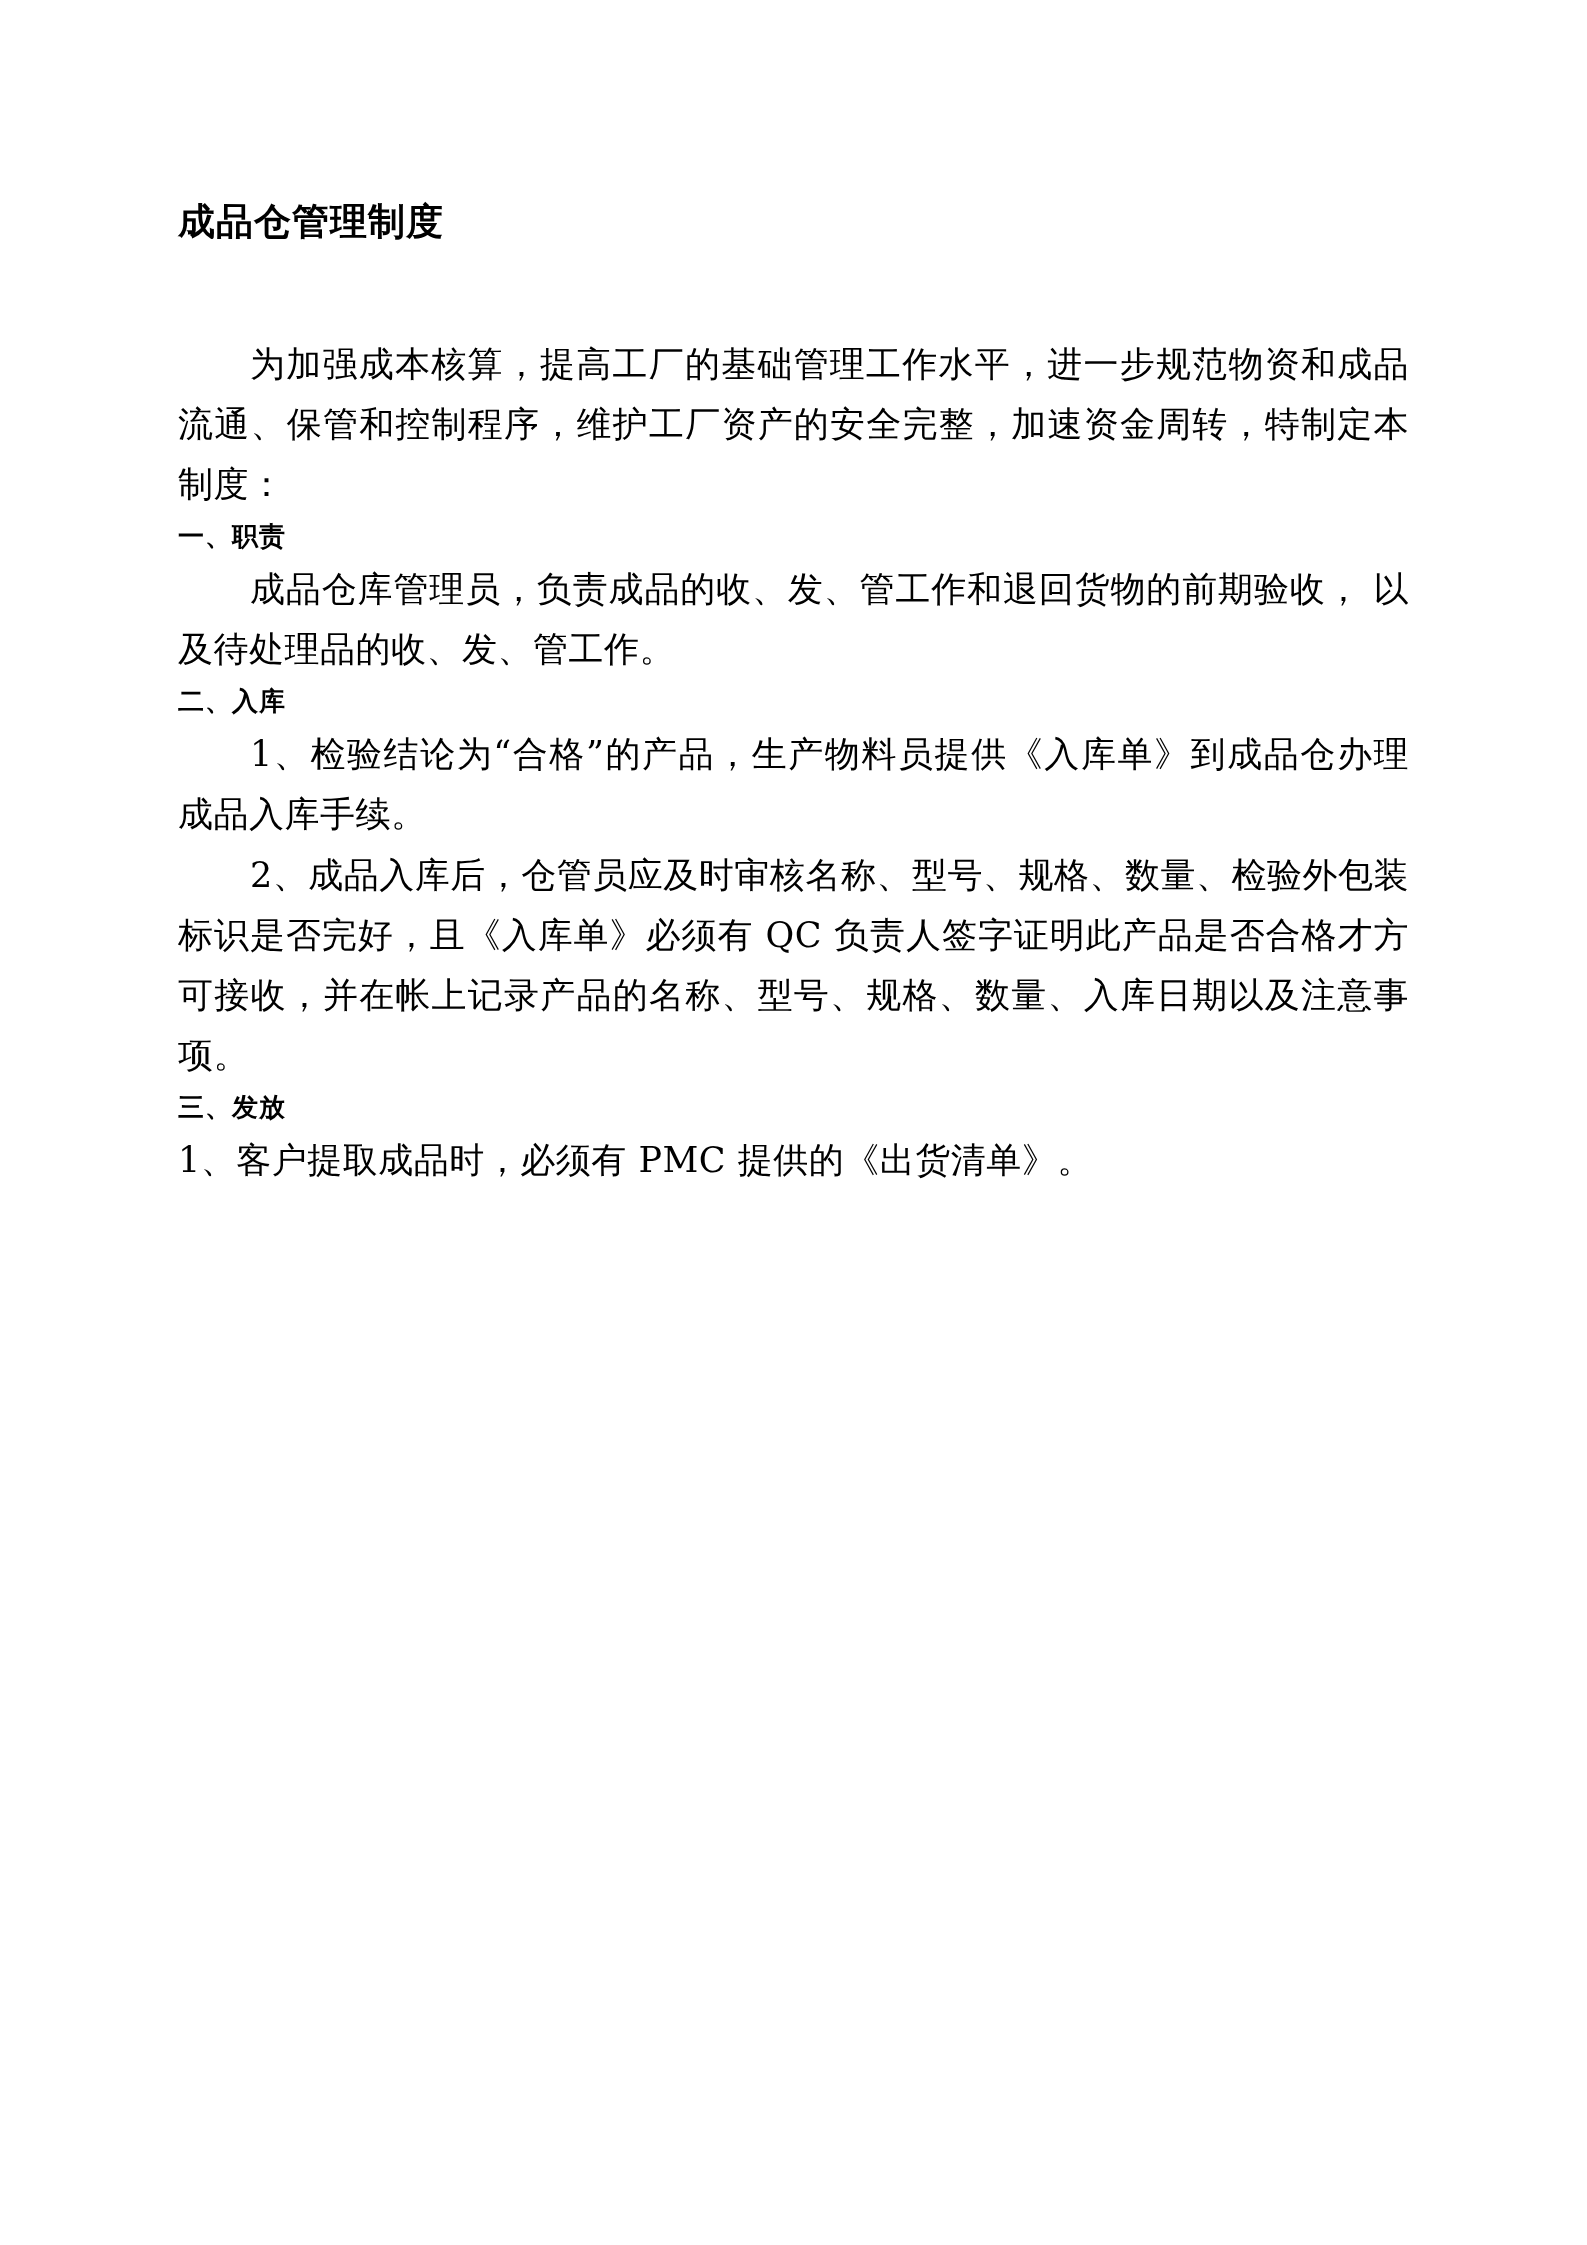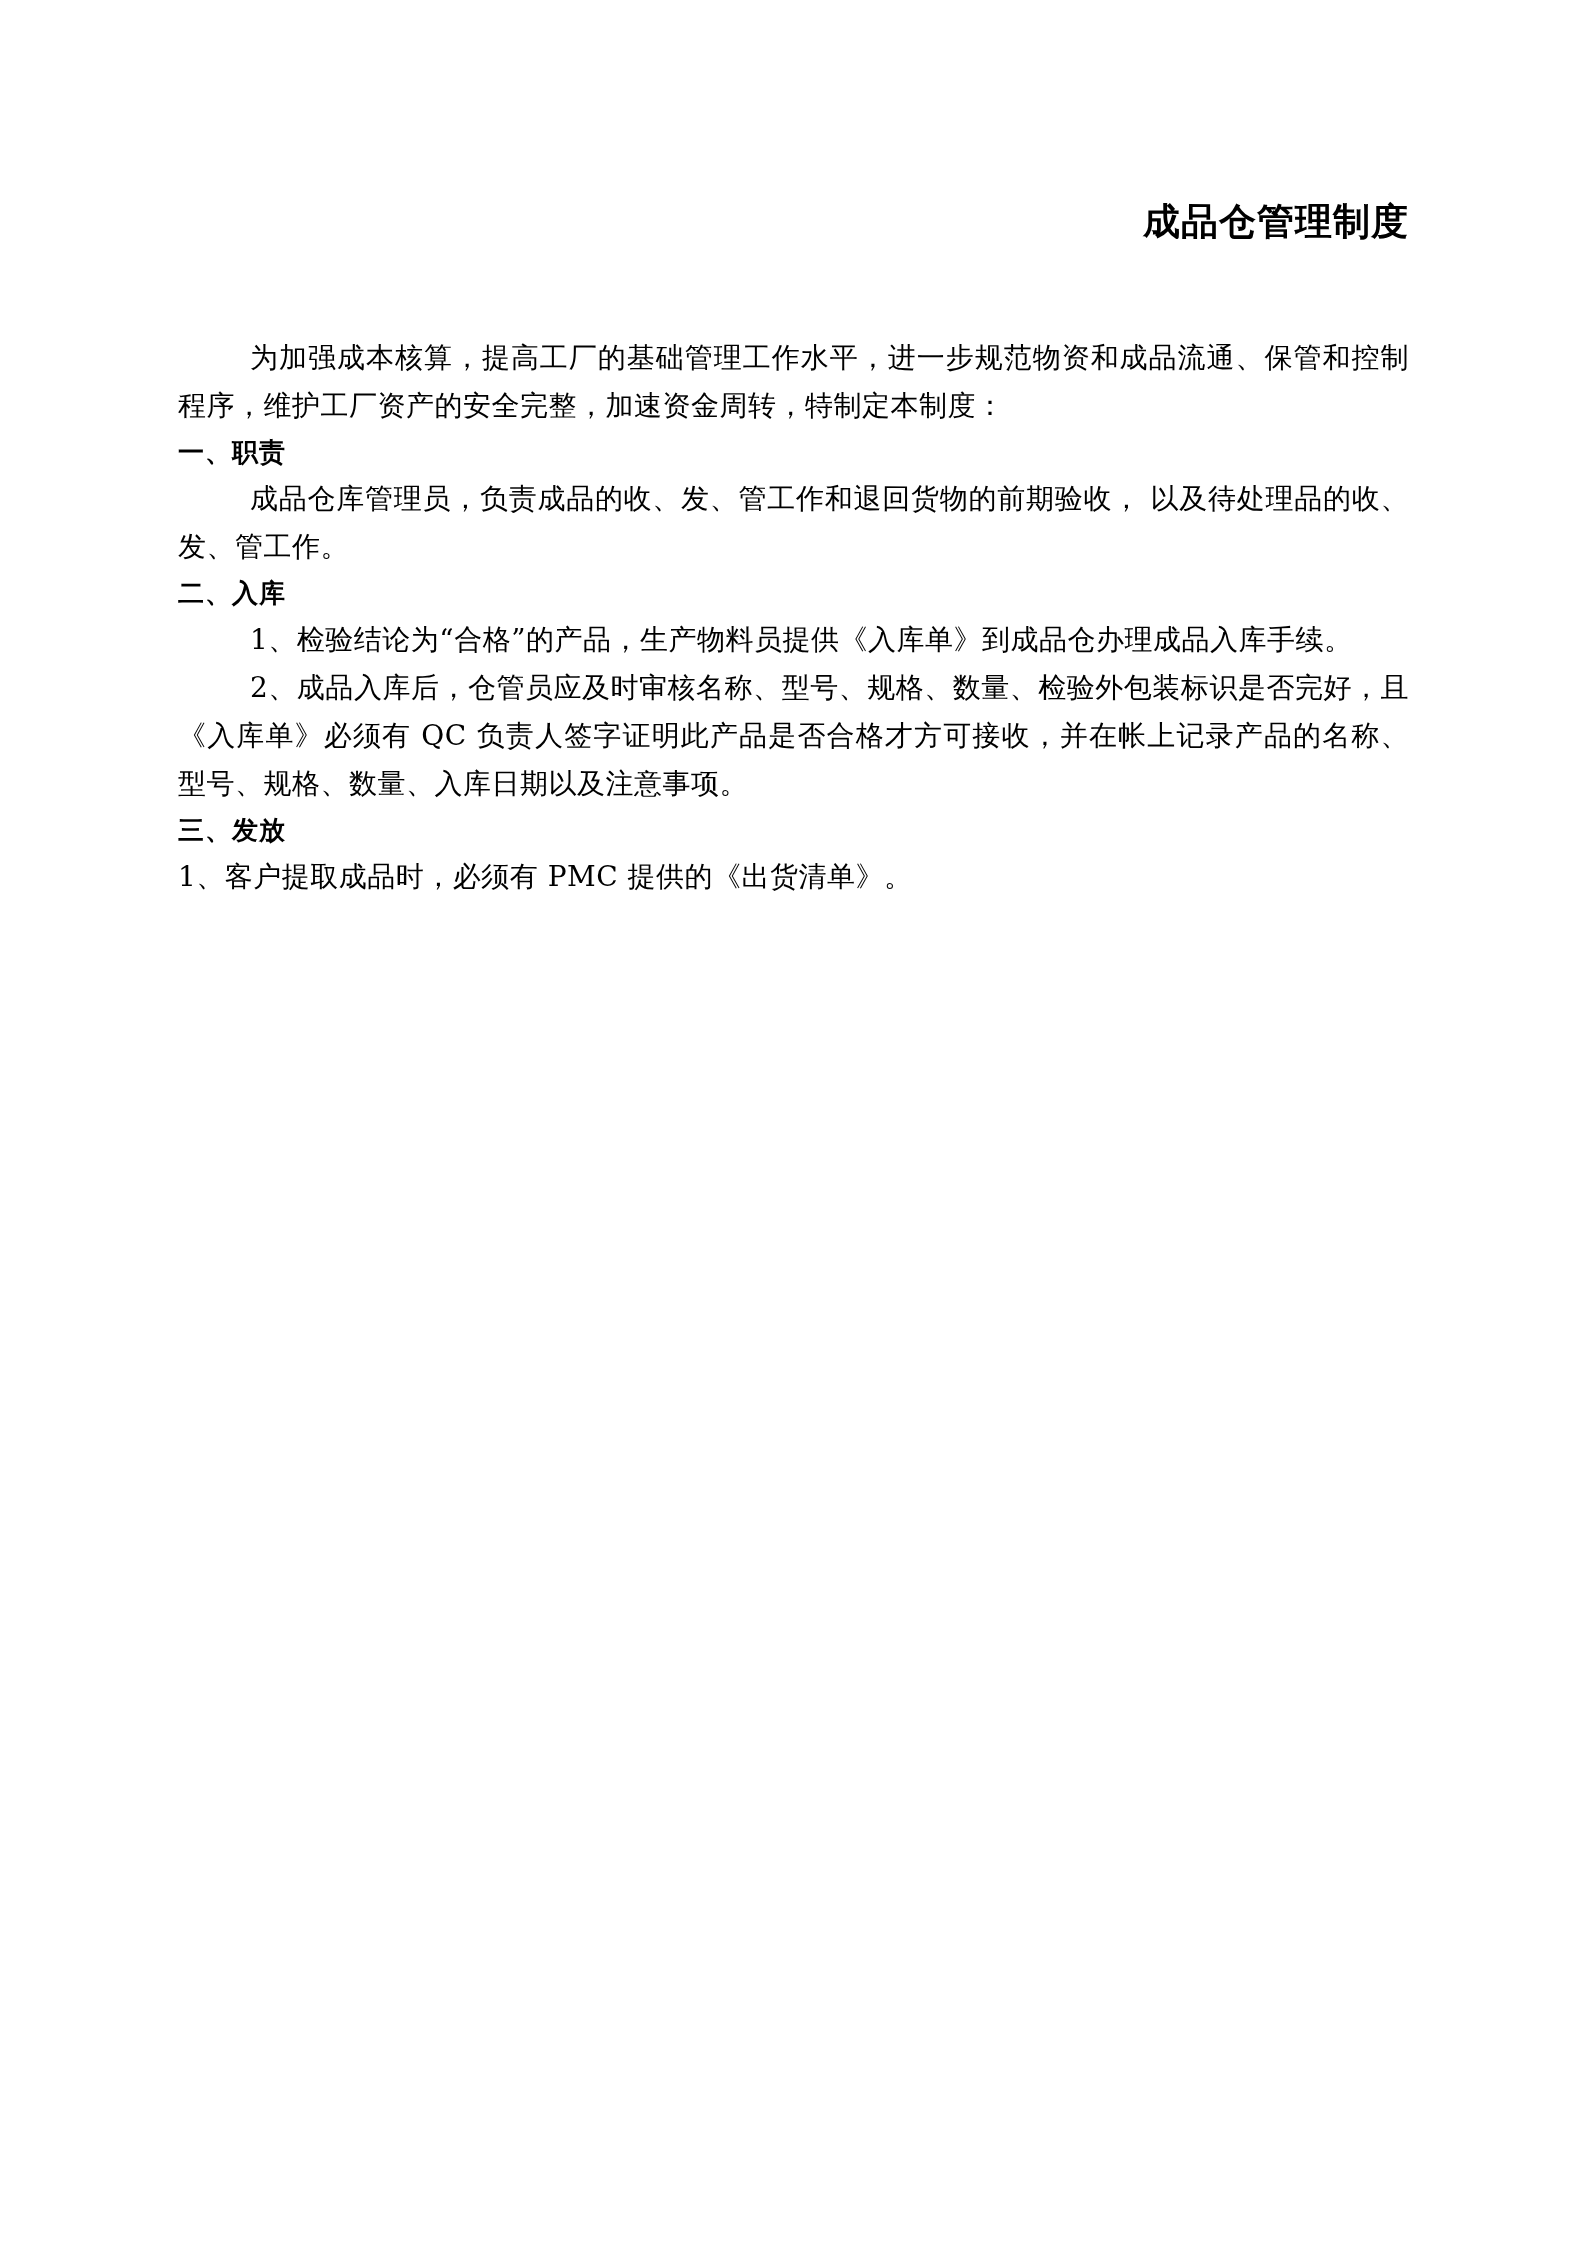--- a/index.html
+++ b/index.html
@@ -14,30 +14,30 @@
     color: #000000;
   }
   .page {
     width: 1587px;
     min-height: 2245px;
     box-sizing: border-box;
     padding: 196px 178px 120px 178px;
     background: #ffffff;
   }
   .doc-title {
-    text-align: right;
+    text-align: left;
     font-family: "DejaVu Sans", "Liberation Sans", sans-serif;
     font-weight: bold;
     font-size: 37px;
     letter-spacing: 1px;
     margin: 0 0 86px 0;
     line-height: 1.4;
   }
   .para {
-    font-size: 28px;
+    font-size: 35px;
     line-height: 1.72;
     margin: 0 0 2px 0;
     text-align: justify;
     text-justify: inter-ideograph;
     letter-spacing: 0.5px;
   }
   .indent2 {
     text-indent: 72px;
   }
   .heading {

